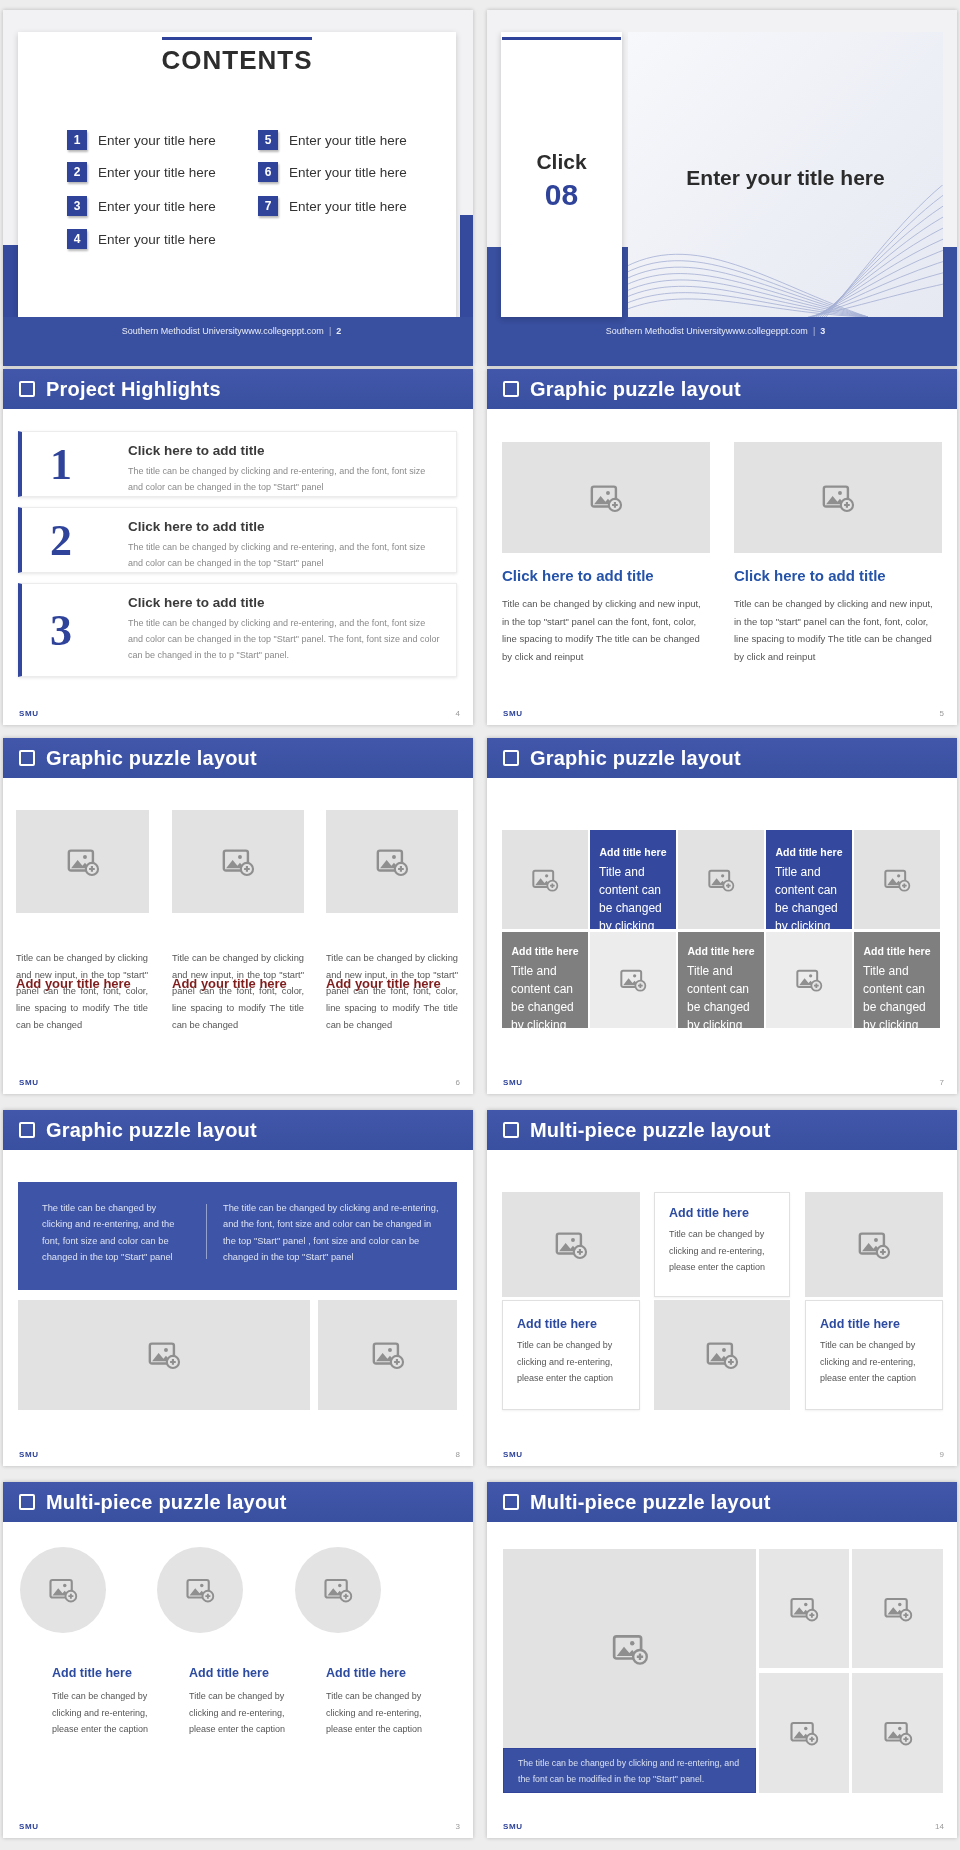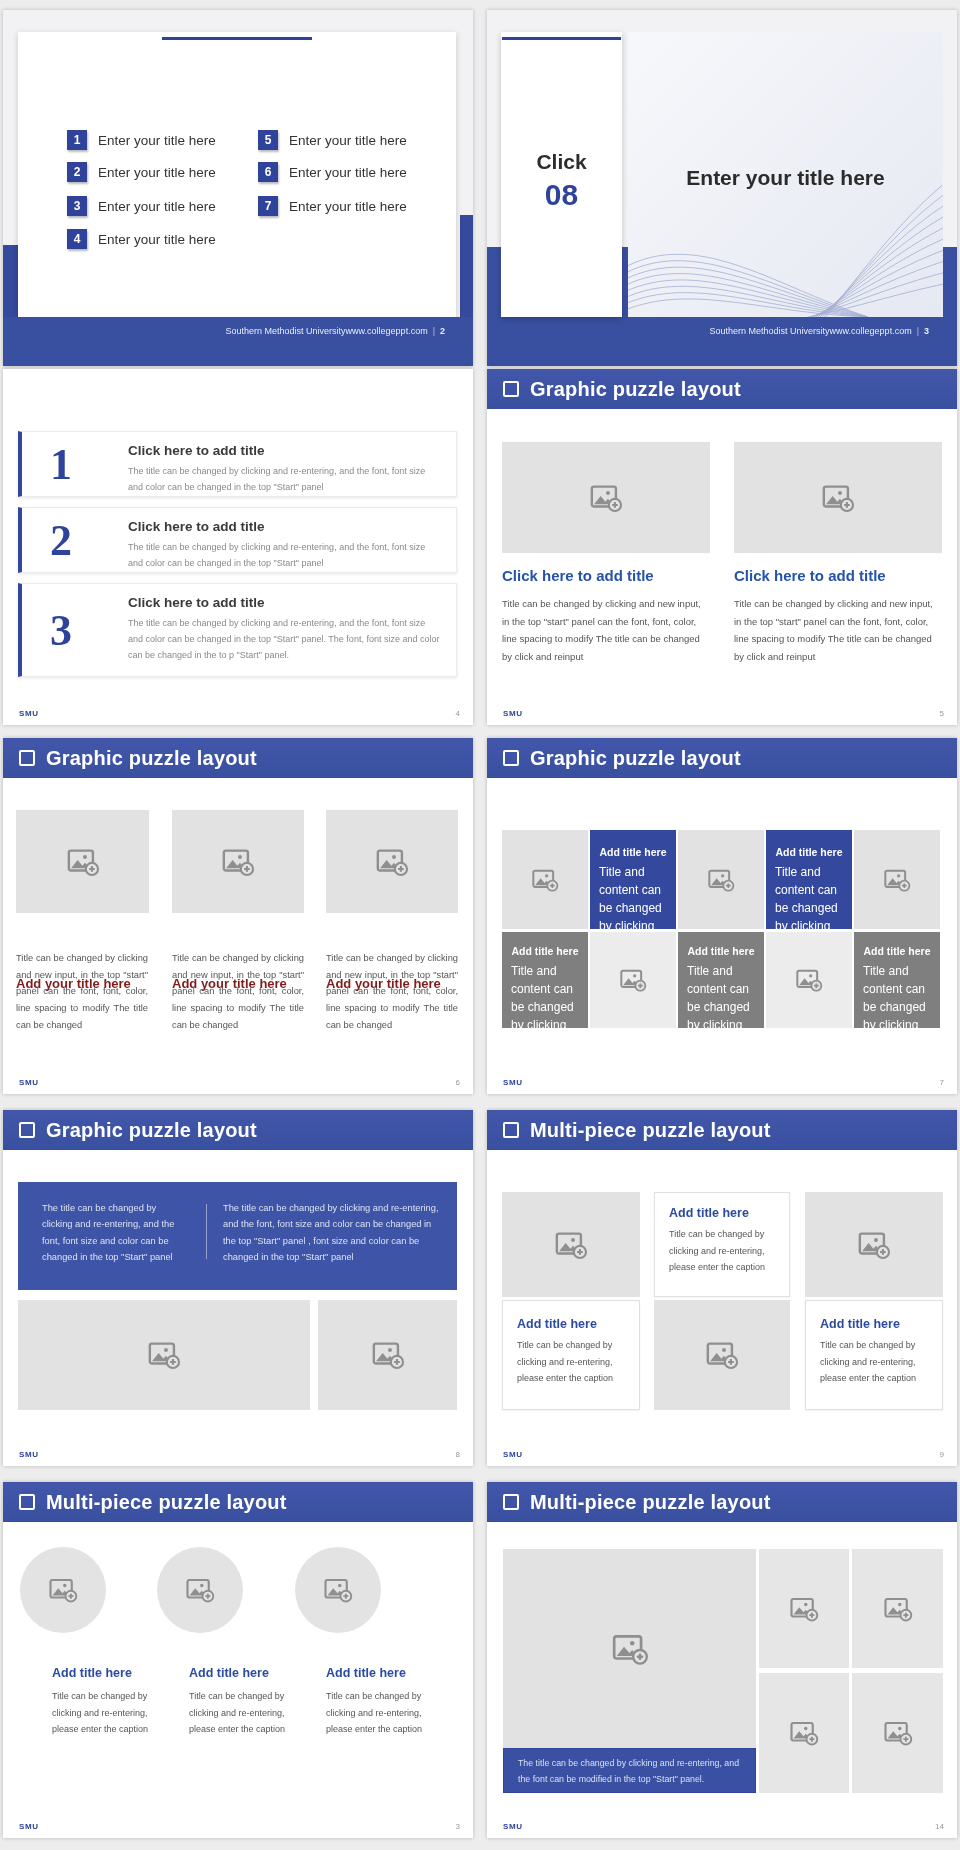--- a/index.html
+++ b/index.html
@@ -25,21 +25,21 @@
   .s1-card{position:absolute;left:15px;top:22px;width:438px;height:285px;background:#fff;
     box-shadow:0 2px 6px rgba(0,0,0,.18);}
   .s1-line{position:absolute;left:50%;margin-left:-75px;top:5px;width:150px;height:3px;background:#2e4399;}
   .s1-title{position:absolute;top:13px;left:0;right:0;text-align:center;font-size:26px;
     font-weight:bold;color:#2d2d2d;letter-spacing:1px;margin:0;}
   .c-item{position:absolute;display:flex;align-items:center;height:20px;}
   .c-num{width:20px;height:20px;background:#30439b;color:#fff;font-weight:bold;font-size:12px;
     display:flex;align-items:center;justify-content:center;box-shadow:1px 2px 2px rgba(0,0,0,.28);}
   .c-lab{margin-left:11px;font-size:13.5px;color:#333;white-space:nowrap;}
   .bar-footer{position:absolute;left:0;top:307px;right:0;height:49px;background:#394f9f;}
-  .bar-footer .row{display:flex;justify-content:flex-end;padding:9px 28px 0 15px;
+  .bar-footer .row{display:flex;justify-content:center;padding:9px 28px 0 15px;
     font-size:9px;color:#e9edf8;}
   .bar-footer .sep{margin:0 5px;opacity:.65;}
   .bar-footer .num{font-weight:bold;}
   
   #s2{left:487px;top:10px;background:#f2f2f4;}
   .s2-band{position:absolute;left:0;top:237px;right:0;height:119px;background:#394f9f;}
   .s2-card{position:absolute;left:14px;top:22px;width:121px;height:285px;background:#fff;
     box-shadow:0 2px 6px rgba(0,0,0,.2);}
   .s2-line{position:absolute;left:1px;right:1px;top:5px;height:3px;background:#2e4399;}
   .s2-part{position:absolute;top:118px;left:0;right:0;text-align:center;font-size:21px;
@@ -108,20 +108,21 @@
     <circle cx="18.3" cy="16.9" r="4.3" fill="#e4e4e4" stroke="#8f8f8f" stroke-width="1.5"></circle>
     <path d="M18.3 14.9 V18.9 M16.3 16.9 H20.3" stroke="#8f8f8f" stroke-width="1.5" fill="none"></path>
   </symbol>
 </svg>
 
 <div class="slide" id="s1">
   <div class="s1-right"></div>
   <div class="s1-left"></div>
   <div class="s1-card">
     <div class="s1-line"></div>
+    <h1 class="s1-title">CONTENTS</h1>
     <div class="c-item" style="left:49px;top:98px">
       <span class="c-num">1</span>
       <span class="c-lab">Enter your title here</span>
       </div>
     <div class="c-item" style="left:49px;top:130px">
       <span class="c-num">2</span>
       <span class="c-lab">Enter your title here</span>
       </div>
     <div class="c-item" style="left:49px;top:164px">
       <span class="c-num">3</span>
@@ -190,20 +191,24 @@
     <div class="row">
       <span>Southern Methodist University</span>
       <span>
         <span>www.collegeppt.com</span><span class="sep">|</span><span class="num">3</span>
       </span>
     </div>
   </div>
 </div>
 
 <div class="slide" id="s3">
+  <div class="hdr">
+    <span class="sq"></span>
+    <span class="ht">Project Highlights</span>
+  </div>
   <div class="hl" style="top:62px;height:66px;">
     <span class="hl-num">1</span>
     <div class="hl-t">Click here to add title</div>
     <div class="hl-b">The title can be changed by clicking and re-entering, and the font, font size and color can be changed in the top "Start" panel</div>
   </div>
   <div class="hl" style="top:138px;height:66px;">
     <span class="hl-num">2</span>
     <div class="hl-t">Click here to add title</div>
     <div class="hl-b">The title can be changed by clicking and re-entering, and the font, font size and color can be changed in the top "Start" panel</div>
   </div>

